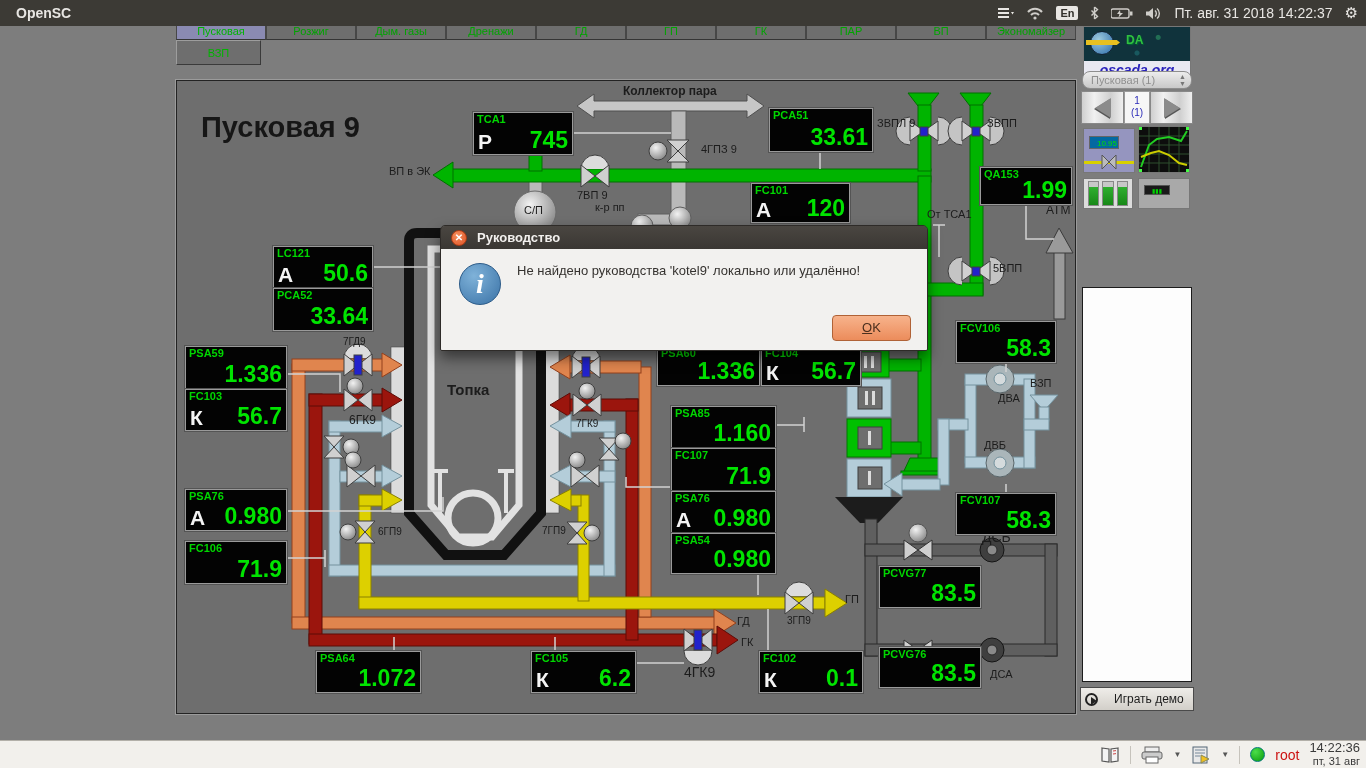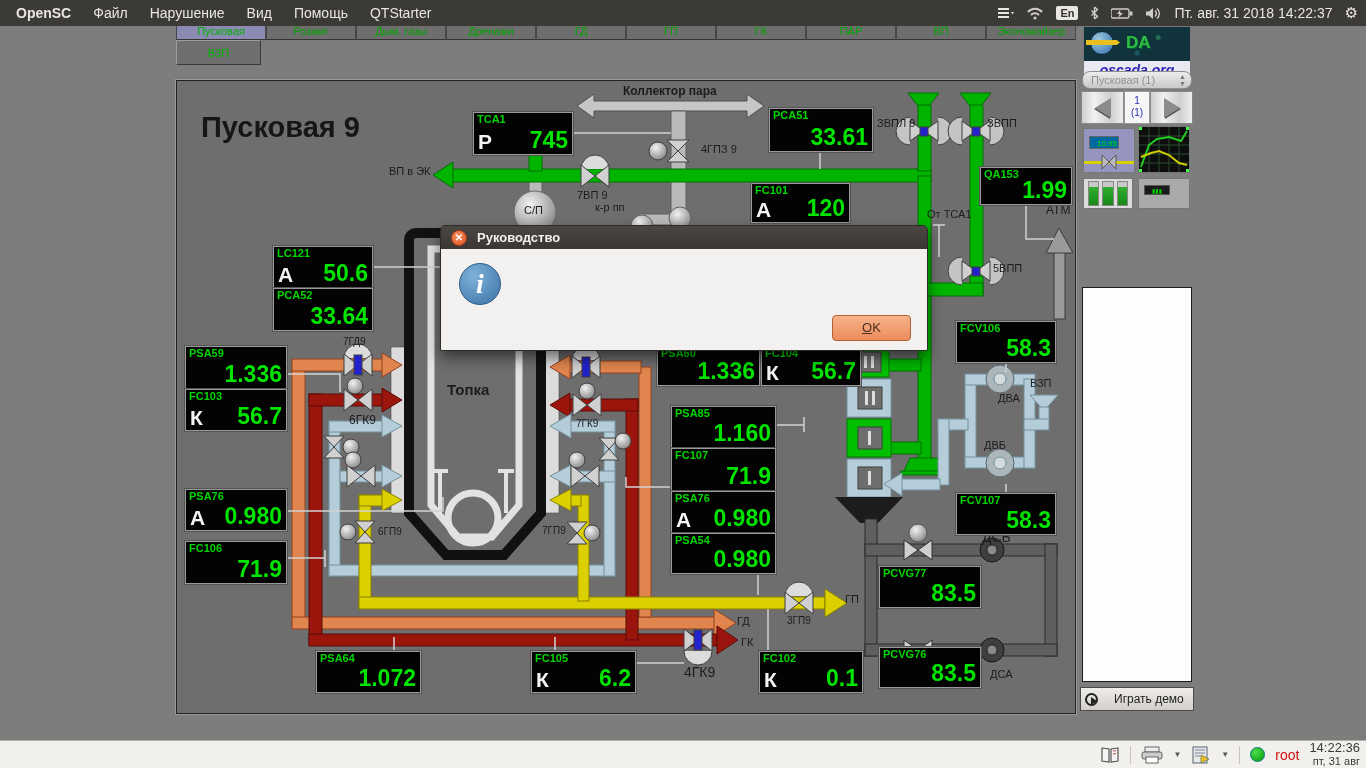--- a/index.html
+++ b/index.html
@@ -35,21 +35,21 @@
   .ind .v { position:absolute; right:4px; bottom:0px; color:#00e400; font-size:23px; font-weight:bold; }
 
   
   .logo { position:absolute; left:1083px; top:26px; width:108px; height:54px; border:1px solid #777; background:
      radial-gradient(circle at 20% 30%, rgba(60,200,180,.5) 0 2px, transparent 3px),
      radial-gradient(circle at 70% 20%, rgba(60,200,120,.4) 0 2px, transparent 3px),
      radial-gradient(circle at 50% 50%, rgba(40,160,160,.35) 0 2px, transparent 3px),
      #10333c; z-index:6; }
   .logo .globe { position:absolute; left:6px; top:4px; width:24px; height:24px; border-radius:50%; background:radial-gradient(circle at 35% 35%, #9ecBdf, #2a6aa8); border:1px solid #123; }
   .logo .garrow { position:absolute; left:2px; top:13px; width:34px; height:5px; background:#e8c020; clip-path:polygon(0 0, 75% 0, 75% -80%, 100% 50%, 75% 180%, 75% 100%, 0 100%); }
-  .logo .da { position:absolute; left:42px; top:6px; color:#30c040; font-weight:bold; font-size:17px; text-shadow:1px 1px 1px #063; }
+  .logo .da { position:absolute; left:42px; top:6px; color:#30c040; font-weight:bold; font-size:12px; text-shadow:1px 1px 1px #063; }
   .logo .site { position:absolute; left:0; bottom:0; width:100%; height:18px; background:#e9e9f2; color:#2a22bb; font-style:italic; font-weight:bold; font-size:14px; text-align:center; text-decoration:underline; line-height:18px; }
   .combo { position:absolute; left:1082px; top:71px; width:110px; height:18px; border:1px solid #8e8e8e; border-radius:8px; background:linear-gradient(#ececec,#c9c9c9); color:#8f8f8f; font-size:11px; line-height:16px; padding-left:8px; z-index:7; }
   .combo .spin { position:absolute; right:5px; top:1px; font-size:7px; color:#777; line-height:7px; }
   .nav { position:absolute; left:1081px; top:91px; width:112px; height:33px; display:flex; z-index:6; }
   .nav .nbtn { flex:1; background:linear-gradient(90deg,#cfcfcf,#f1f1f1 30%,#cfcfcf 70%,#efefef); border:1px solid #888; display:flex; align-items:center; justify-content:center; }
   .nav .mid { flex:0 0 26px; background:#f6f6f6; border:1px solid #999; color:#2a2ab8; font-size:10px; text-align:center; line-height:12px; padding-top:3px; }
   .arrL { width:0; height:0; border-top:10px solid transparent; border-bottom:10px solid transparent; border-right:16px solid #8b8b8b; filter:drop-shadow(-1px 1px 0 #555); }
   .arrR { width:0; height:0; border-top:10px solid transparent; border-bottom:10px solid transparent; border-left:16px solid #8b8b8b; filter:drop-shadow(1px 1px 0 #555); }
   .thumb { position:absolute; border:1px solid #777; background:#cfcfcf; z-index:6; }
   .t1 { left:1083px; top:128px; width:52px; height:45px; background:#9595bf; }
@@ -84,27 +84,20 @@
   .tk-time .d { font-size:11px; }
   .tk-ic svg { display:block; }
 </style>
 </head>
 <body>
 
 <div class="stage">
 
   <div class="topbar">
     <span class="tb-app">OpenSC</span>
-    <div class="tb-menu" id="menubar">
-        <span>Файл</span>
-        <span>Нарушение</span>
-        <span>Вид</span>
-        <span>Помощь</span>
-        <span>QTStarter</span>
-      </div>
     <div class="tb-tray">
       <span class="tray-ic">
           <svg width="16" height="12">
             <rect x="0" y="1" width="11" height="2" fill="#e8e6e3"></rect>
             <rect x="0" y="5" width="11" height="2" fill="#e8e6e3"></rect>
             <rect x="0" y="9" width="11" height="2" fill="#e8e6e3"></rect>
             <path d="M13,5 l3,0 l-1.5,2.5 z" fill="#e8e6e3"></path>
           </svg>
         </span>
       <span class="tray-ic">
@@ -586,20 +579,21 @@
     <span>Играть демо</span>
   </div>
 
   <div class="dialog">
     <div class="dlg-title">
       <span class="dlg-close">✕</span>
       <span>Руководство</span>
     </div>
     <div class="dlg-body">
       <div class="dlg-ico">i</div>
+      <div class="dlg-msg">Не найдено руководства 'kotel9' локально или удалённо!</div>
       <div class="dlg-ok"><u id="okU">O</u><span id="okRest">K</span></div>
     </div>
   </div>
 
   <div class="taskbar">
     <span class="tk-ic">
         <svg width="20" height="18">
           <path d="M2,2 L9,3 L9,16 L2,15 z M18,2 L11,3 L11,16 L18,15 z" fill="#f4f4f4" stroke="#555" stroke-width="1.2"></path>
           <path d="M13,5 L16,4.6 M13,8 L16,7.6" stroke="#c44" stroke-width="1"></path>
         </svg>

